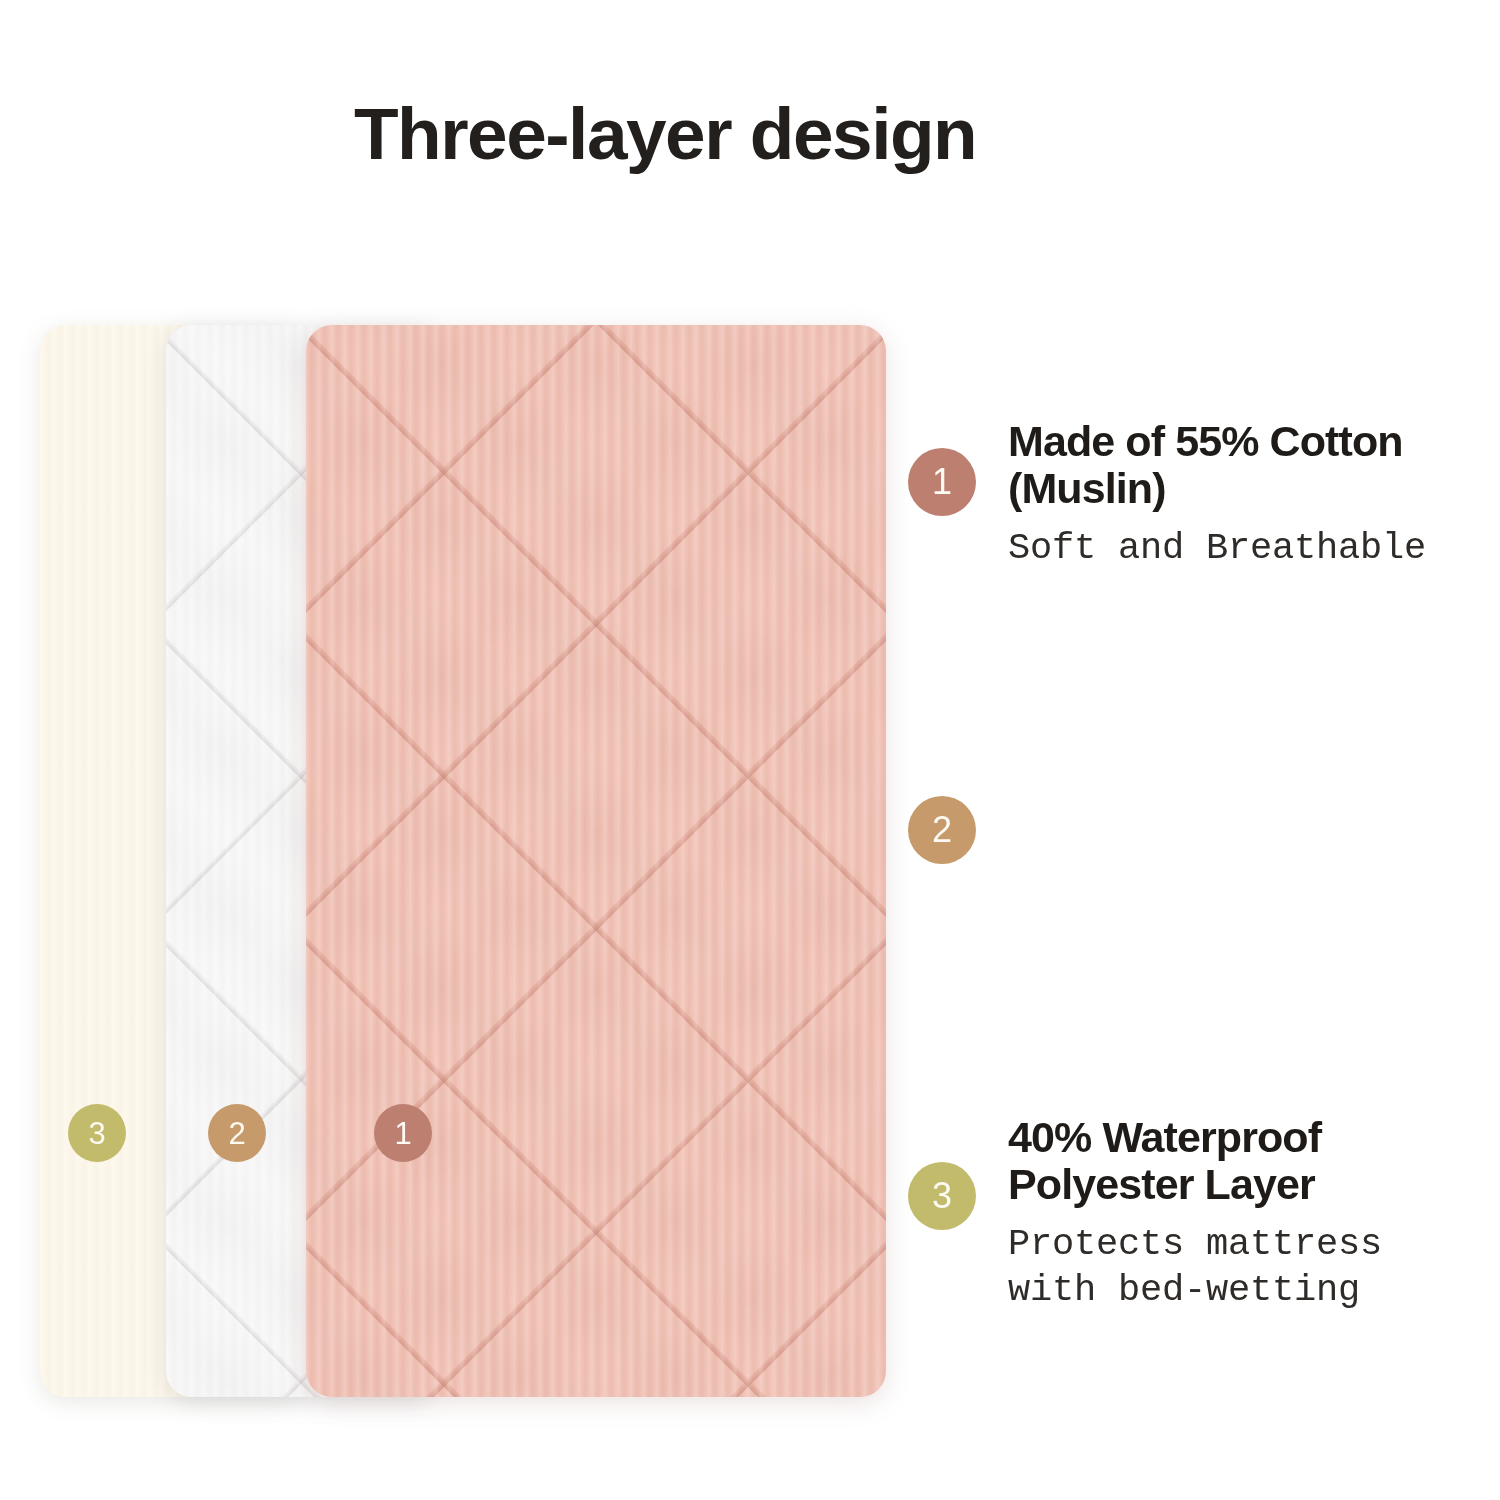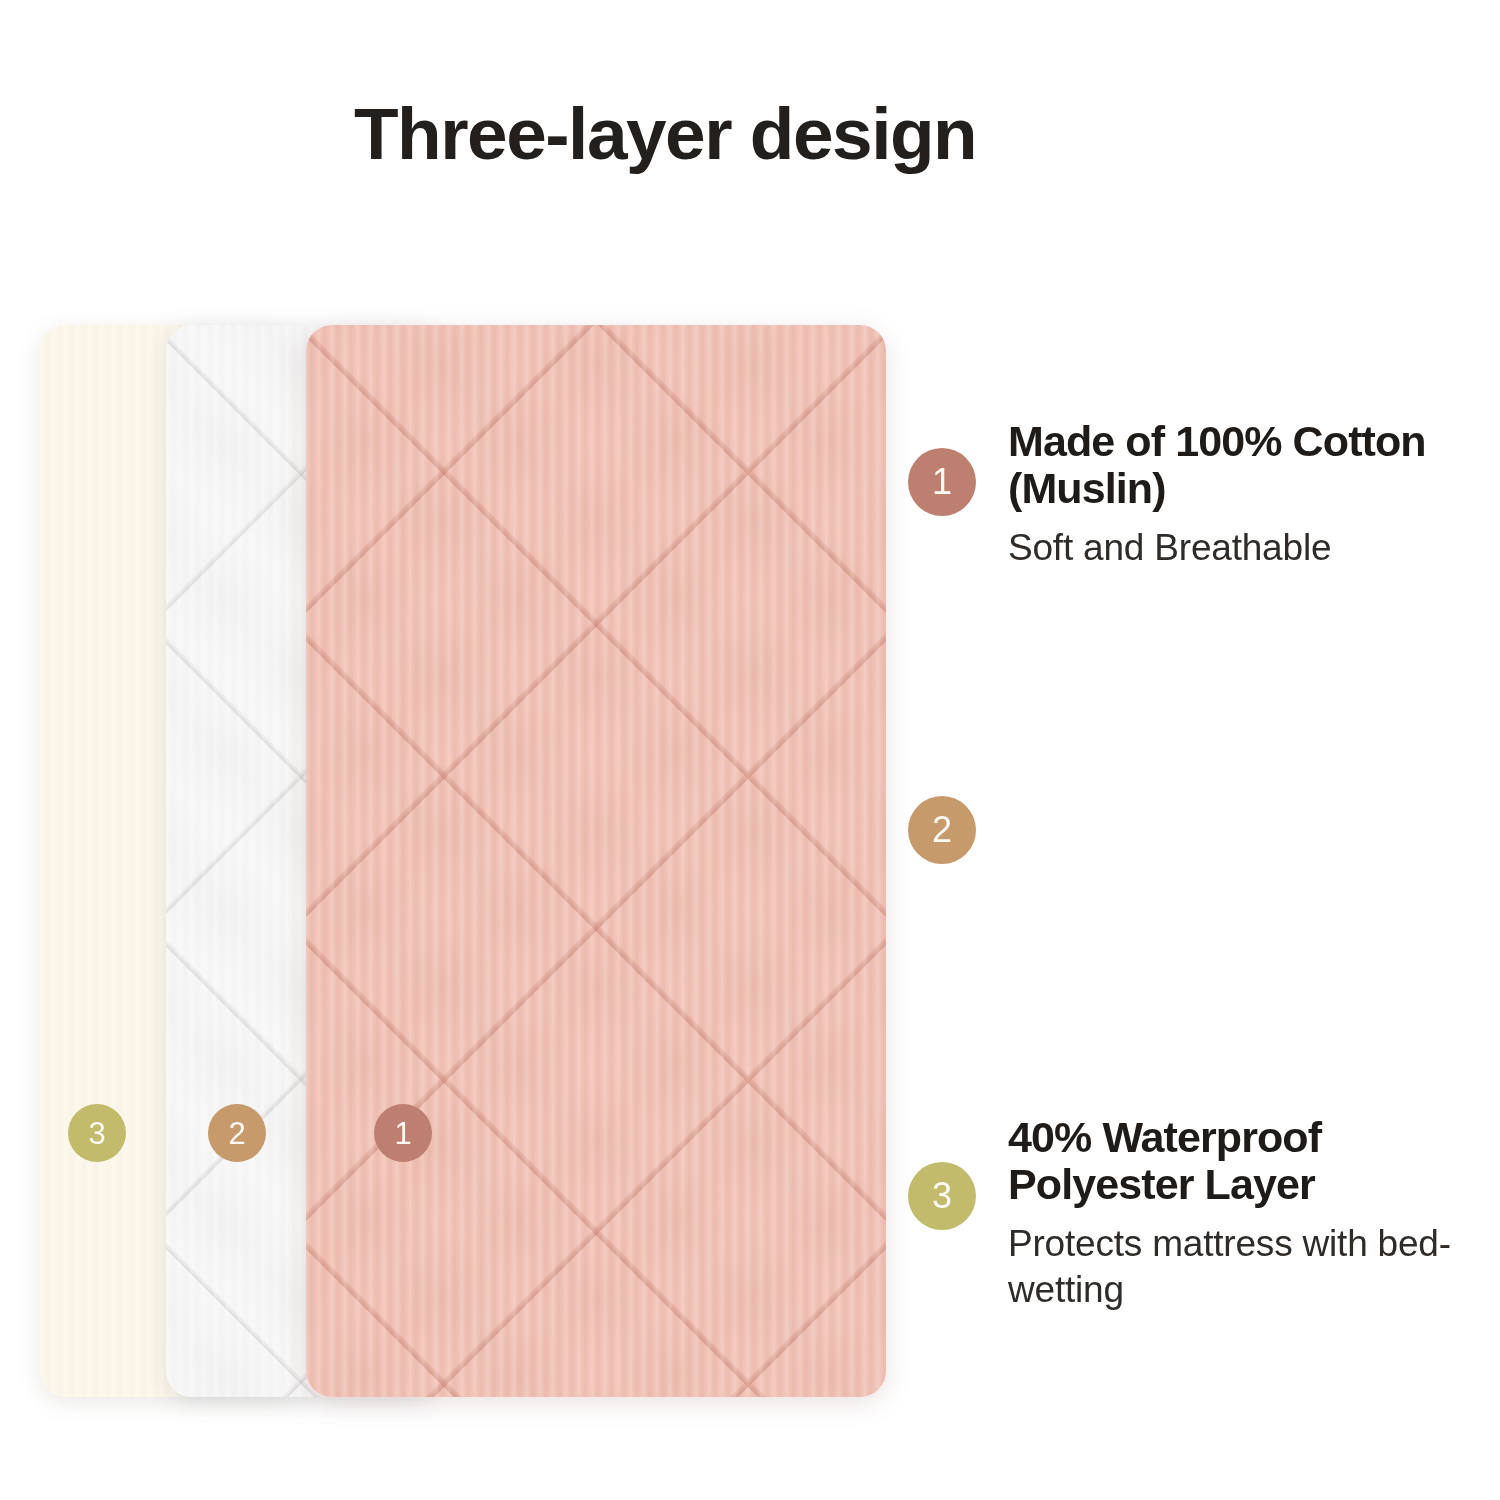--- a/index.html
+++ b/index.html
@@ -199,20 +199,21 @@
     line-height: 1.09;
     letter-spacing: -0.9px;
   }
   .feature-sub {
     margin-top: 13px;
     font-size: 37px;
     font-weight: 400;
     color: #2e2b28;
     line-height: 1.25;
     letter-spacing: -0.2px;
+    font-family: Liberation Mono, monospace;
   }
 </style>
 </head>
 <body>
 
 <div id="page">
 
   <div class="page-title">Three-layer design</div>
 
   <div class="layer-stack">
@@ -236,21 +237,21 @@
     </div>
 
     <div class="stack-badge stack-badge-3">3</div>
     <div class="stack-badge stack-badge-2">2</div>
     <div class="stack-badge stack-badge-1">1</div>
   </div>
 
   <div class="feature feature-1">
     <div class="feature-badge">1</div>
     <div class="feature-text">
-      <div class="feature-title">Made of 100% Cotton (Muslin)</div>
+      <div class="feature-title">Made of 55% Cotton (Muslin)</div>
       <div class="feature-sub">Soft and Breathable</div>
     </div>
   </div>
 
   <div class="feature feature-2">
     <div class="feature-badge">2</div>
   </div>
 
   <div class="feature feature-3">
     <div class="feature-badge">3</div>

